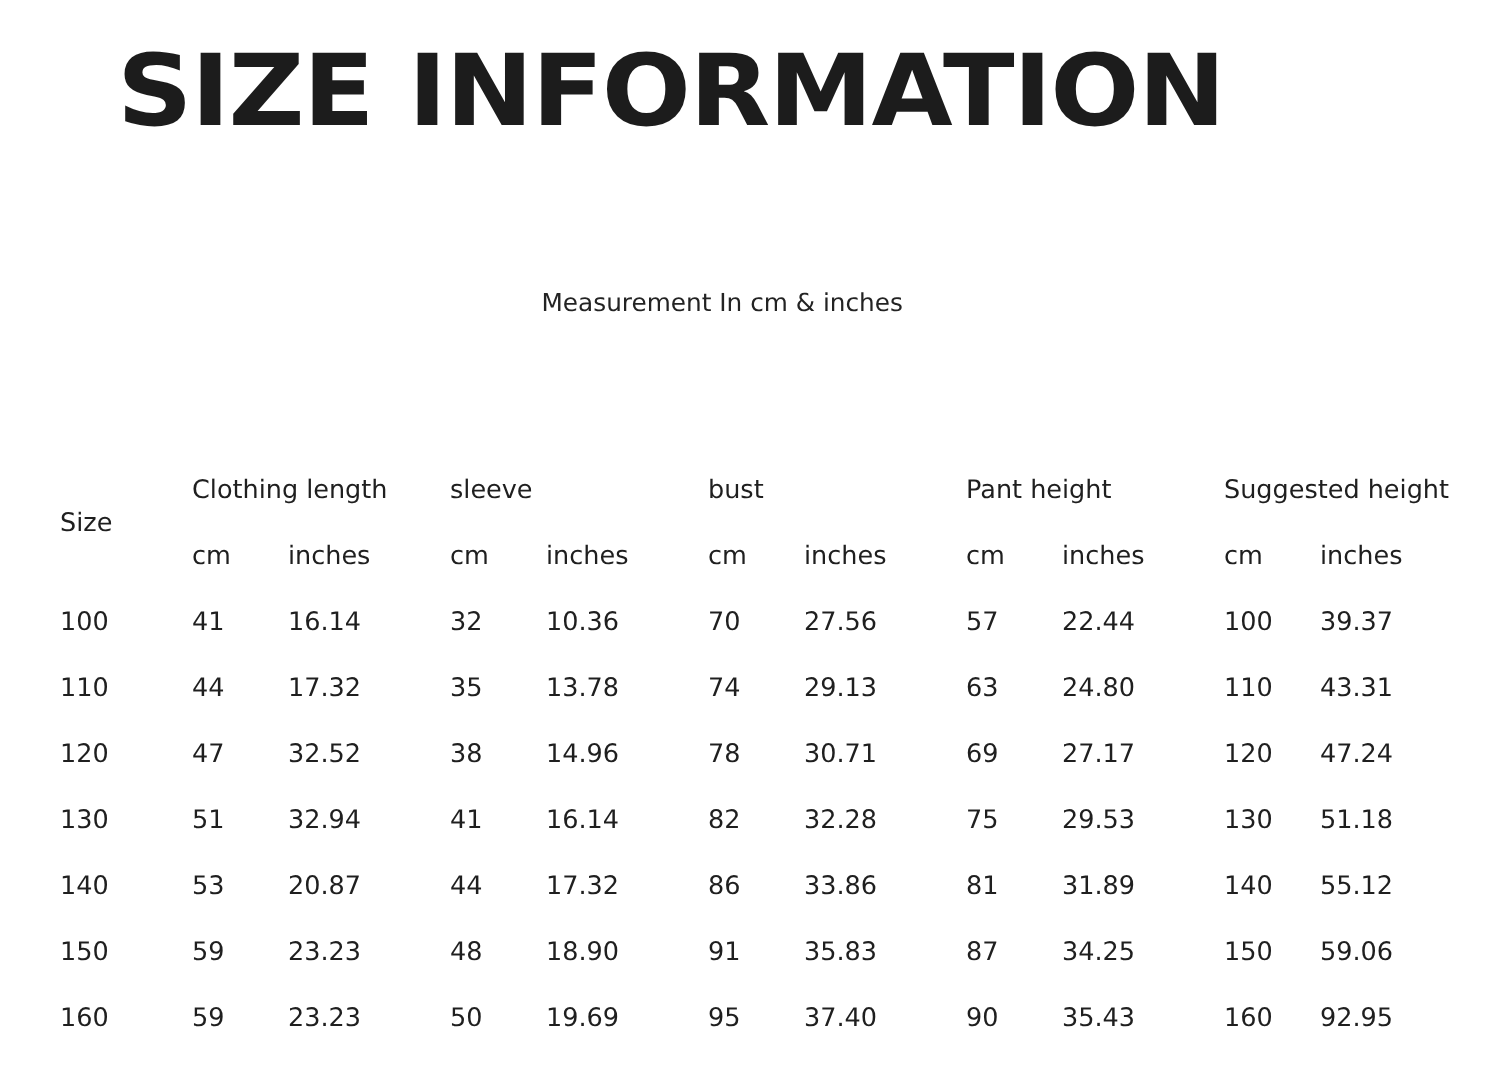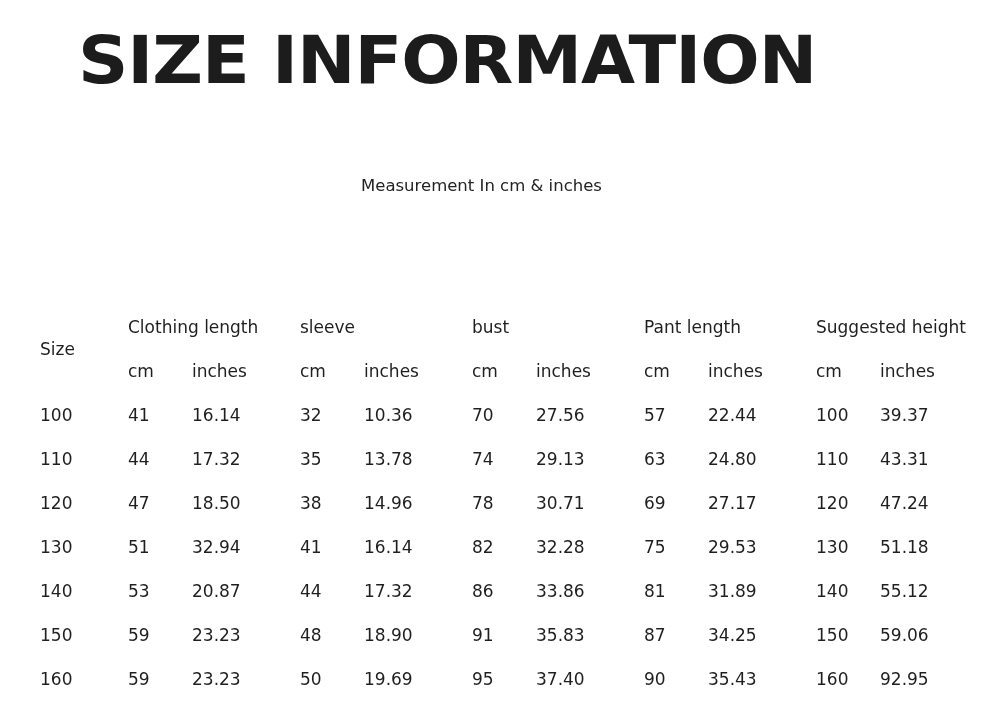--- a/index.html
+++ b/index.html
@@ -29,21 +29,21 @@
     font-size: 66px;
     letter-spacing: -1px;
     color: #1c1c1c;
     transform: scaleX(1.06);
     transform-origin: left top;
     white-space: nowrap;
   }
   .note-1 {
     position: absolute;
     left: 361px;
-    top: 176px;
+    top: 192px;
     font-size: 16.5px;
     color: #232323;
     white-space: nowrap;
   }
   .note-2 {
     position: absolute;
     left: 257px;
     top: 257px;
     font-size: 17px;
     color: #232323;
@@ -123,21 +123,21 @@
           <col class="col-in">
         <col class="col-cm">
           <col class="col-in">
       </colgroup>
       <tbody>
         <tr class="grp-row">
           <td rowspan="2" class="size-label-cell">Size</td>
           <td colspan="2" class="grp-label">Clothing length</td>
           <td colspan="2" class="grp-label">sleeve</td>
           <td colspan="2" class="grp-label">bust</td>
-          <td colspan="2" class="grp-label">Pant length</td>
+          <td colspan="2" class="grp-label">Pant height</td>
           <td colspan="2" class="grp-label">Suggested height</td>
         </tr>
         <tr class="unit-row">
           <td class="cell-cm">cm</td>
           <td class="cell-in">inches</td>
           <td class="cell-cm">cm</td>
           <td class="cell-in">inches</td>
           <td class="cell-cm">cm</td>
           <td class="cell-in">inches</td>
           <td class="cell-cm">cm</td>
@@ -170,21 +170,21 @@
           <td class="cell-in">29.13</td>
           <td class="cell-cm">63</td>
           <td class="cell-in">24.80</td>
           <td class="cell-cm">110</td>
           <td class="cell-in">43.31</td>
         </tr>
 
         <tr class="data-row">
           <td class="cell-size">120</td>
           <td class="cell-cm">47</td>
-          <td class="cell-in">18.50</td>
+          <td class="cell-in">32.52</td>
           <td class="cell-cm">38</td>
           <td class="cell-in">14.96</td>
           <td class="cell-cm">78</td>
           <td class="cell-in">30.71</td>
           <td class="cell-cm">69</td>
           <td class="cell-in">27.17</td>
           <td class="cell-cm">120</td>
           <td class="cell-in">47.24</td>
         </tr>
 

